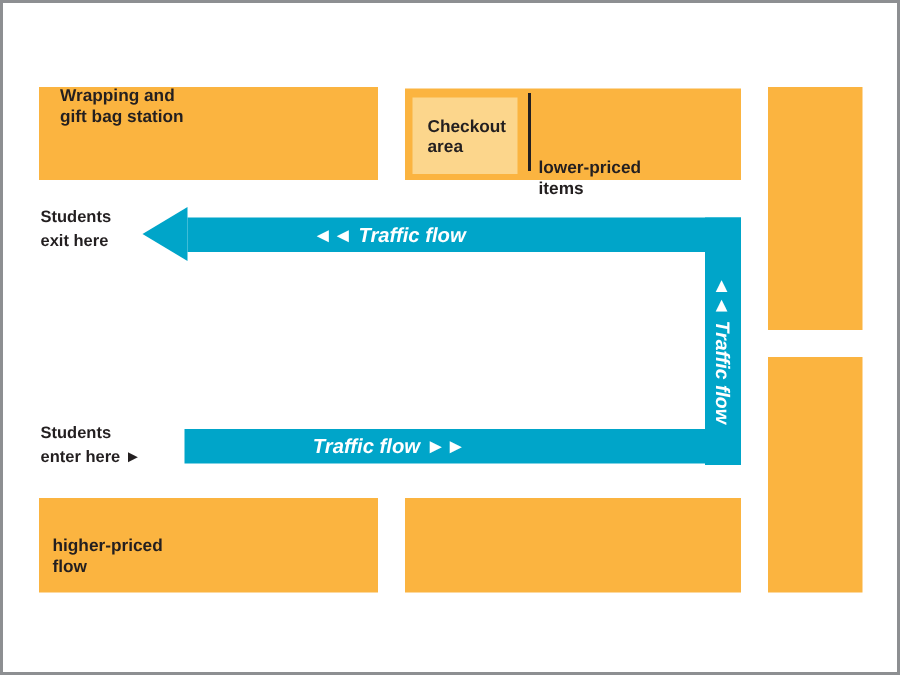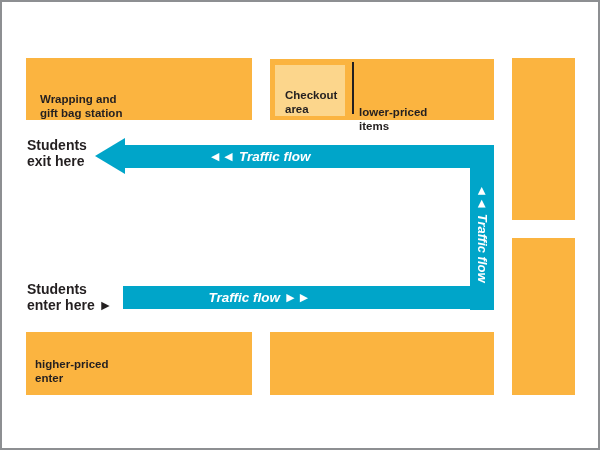--- a/index.html
+++ b/index.html
@@ -14,28 +14,28 @@
   }
 
   
   .obox { position: absolute; background: var(--orange, #FBB440); }
   .boxlabel {
     font-size: 11.5px; line-height: 13.5px; font-weight: 700;
     color: var(--ink, #231F20); white-space: pre-line;
   }
 
   #box-wrapping { left: 24px; top: 56px; width: 226px; height: 62px;
-    display: flex; align-items: flex-end; }
+    display: flex; align-items: flex-start; }
   #box-wrapping .boxlabel { padding-left: 14px; }
 
   #box-topmid { left: 268px; top: 57px; width: 224px; height: 61px; }
   #box-checkout-inner {
     position: absolute; left: 5px; top: 6px; width: 70px; height: 51px;
     background: var(--light-orange, #FCD68C);
-    display: flex; align-items: flex-end;
+    display: flex; align-items: center;
   }
   #box-checkout-inner .boxlabel { padding-left: 10px; padding-top: 3px; }
   #checkout-divider {
     position: absolute; left: 82px; top: 3px; width: 1.5px; height: 52px;
     background: var(--ink, #231F20);
   }
   #label-lower { position: absolute; left: 89px; top: 27px; margin-top: 20px; }
 
   #box-topright  { left: 510px; top: 56px;  width: 63px; height: 162px; }
   #box-botright  { left: 510px; top: 236px; width: 63px; height: 157px; }
@@ -63,21 +63,21 @@
   #flow-bottom .flowlabel { transform: translateX(-49px); }
   #flow-right { display: flex; align-items: center; justify-content: center; }
   #flow-up-label {
     color: #ffffff; font-size: 13px; font-weight: 700; white-space: nowrap;
     transform: rotate(90deg) translateX(6px);
   }
 
   
   .biglabel {
     position: absolute;
-    font-size: 14px; line-height: 16px; font-weight: 700;
+    font-size: 11px; line-height: 16px; font-weight: 700;
     color: var(--ink, #231F20); white-space: pre-line;
   }
   #label-exit  { left: 25px; top: 135px; }
   #label-enter { left: 25px; top: 279px; }
 </style>
 </head>
 <body>
 
 <div id="canvas">
 
@@ -95,21 +95,21 @@
     <div class="boxlabel" id="label-lower">lower-priced
 items</div>
   </div>
 
   <div class="obox" id="box-topright"></div>
   <div class="obox" id="box-botright"></div>
 
   <div class="obox" id="box-botmid"></div>
   <div class="obox" id="box-higher">
     <div class="boxlabel">higher-priced
-enter</div>
+flow</div>
   </div>
 
   <div id="flow-arrowhead"></div>
 
   <div class="flow" id="flow-top">
     <div class="flowlabel">◄◄ Traffic flow</div>
   </div>
 
   <div class="flow" id="flow-right">
     <div id="flow-up-label">◄◄ Traffic flow</div>

